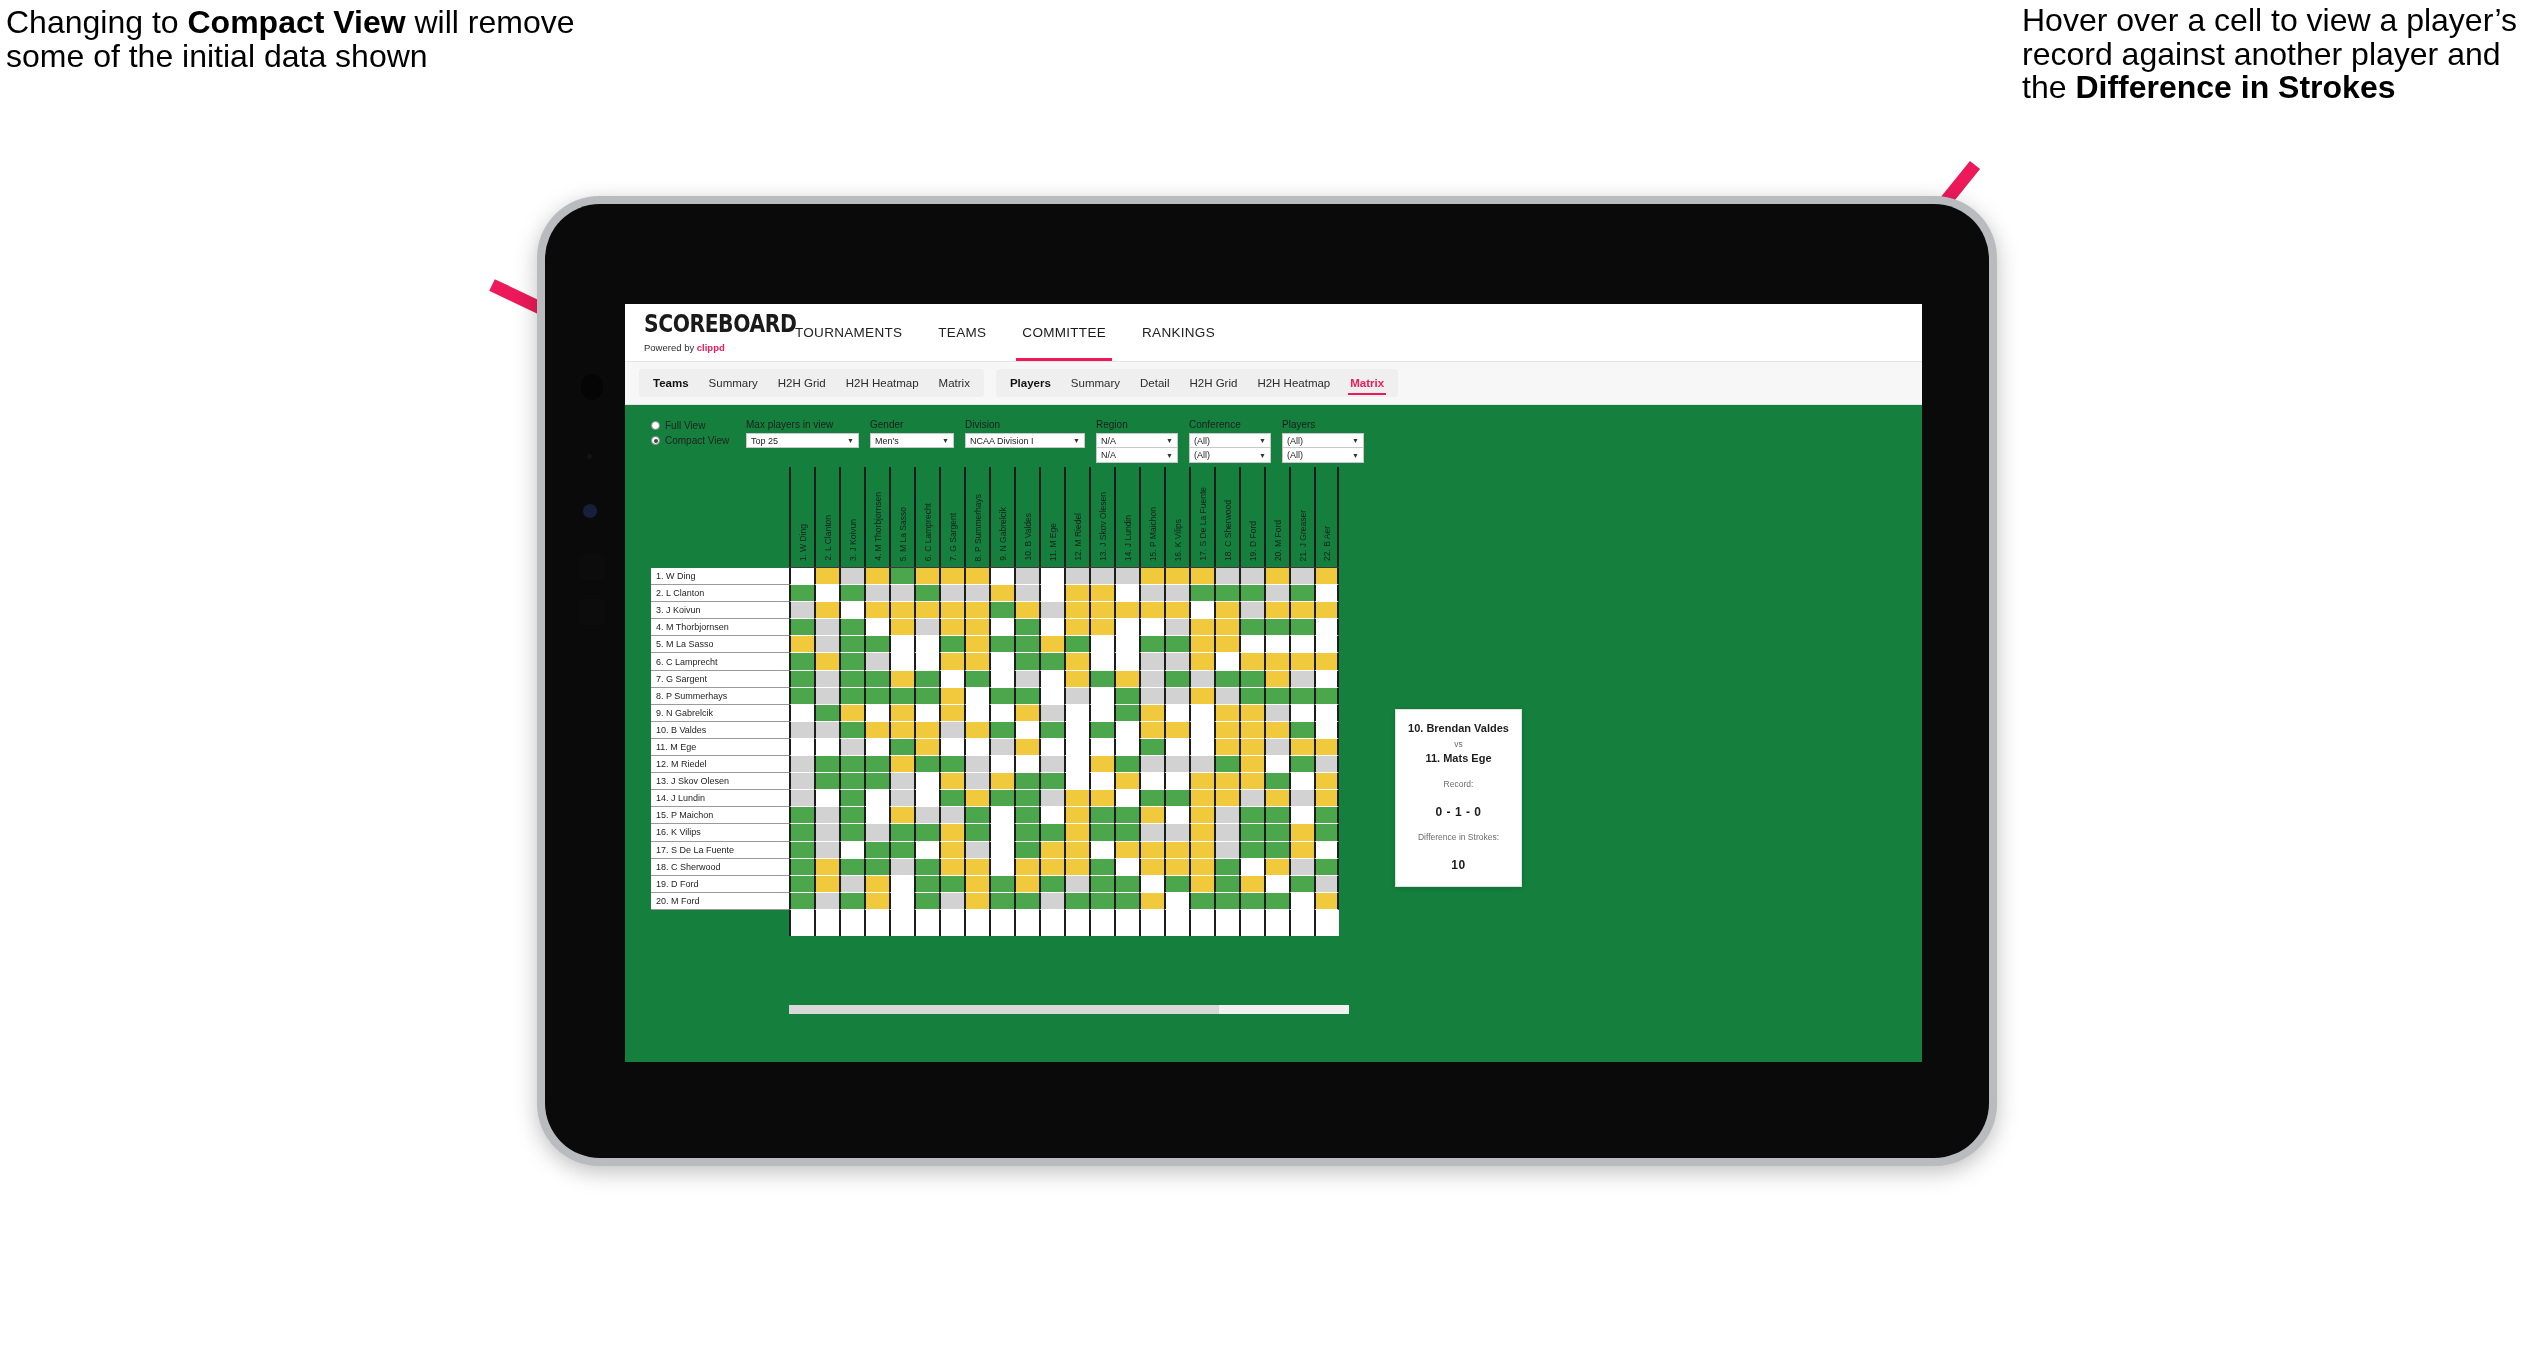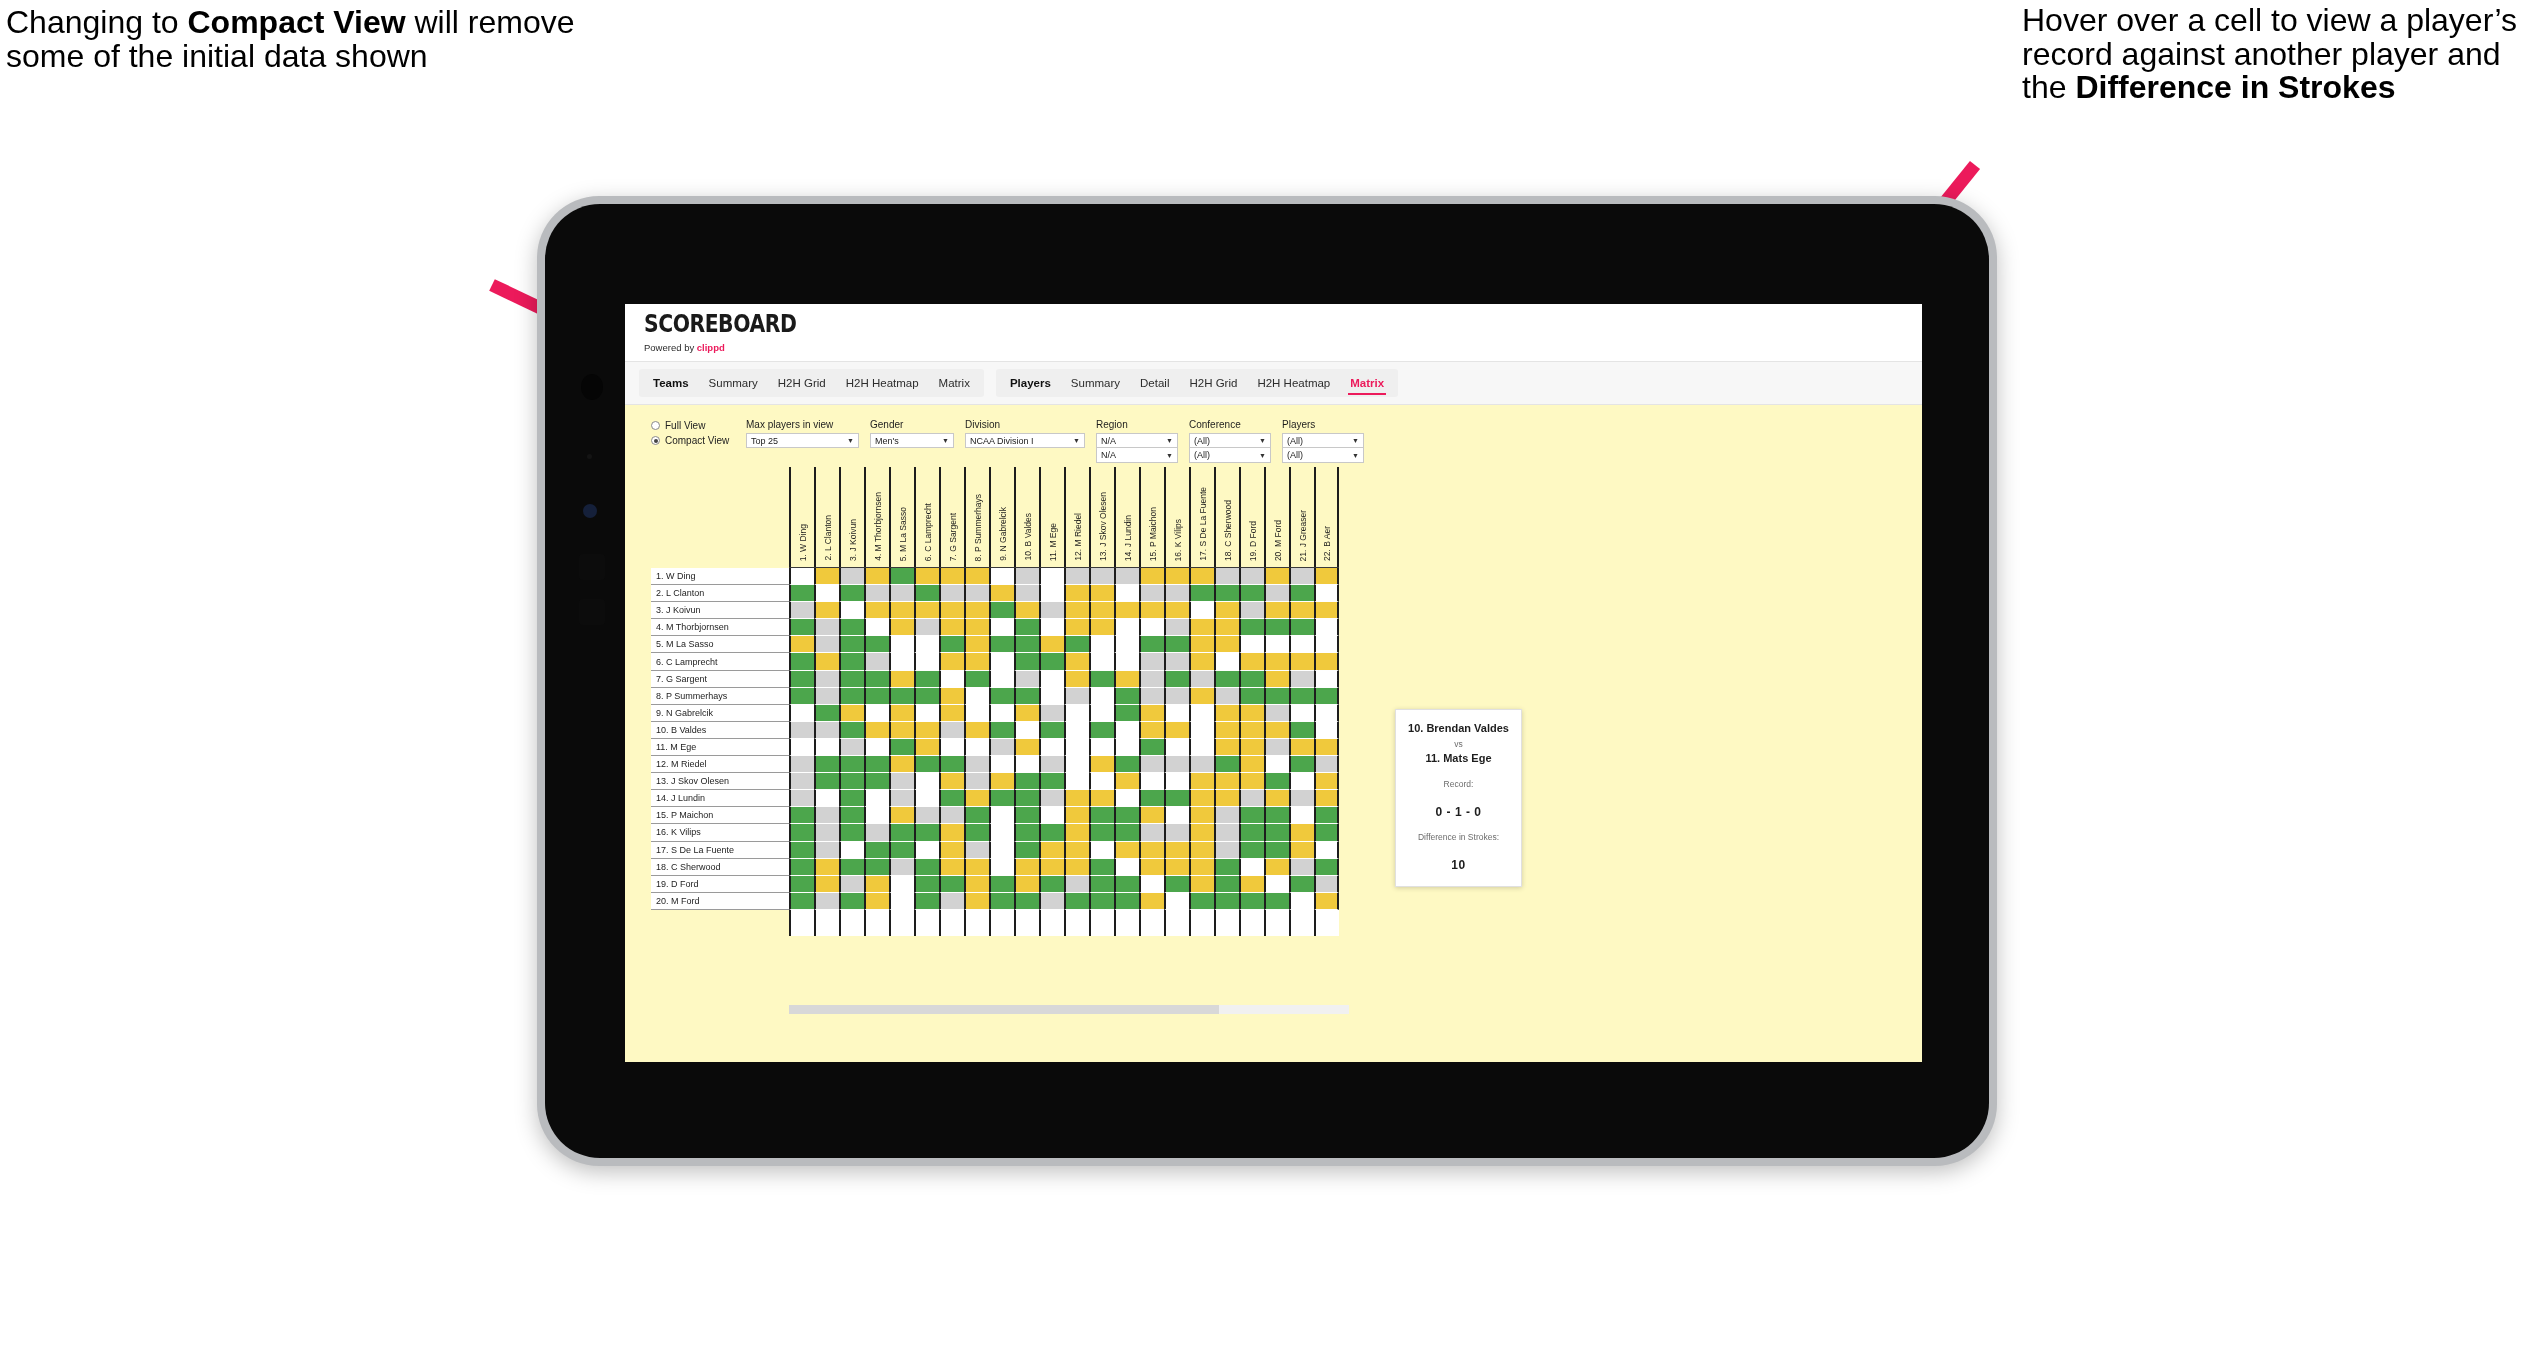--- a/index.html
+++ b/index.html
@@ -59,21 +59,21 @@
 
   #subbar{height:42px;background:#f7f7f7;display:flex;align-items:center;padding-left:14px;border-bottom:1px solid #e4e4e4;}
   .subgroup{display:flex;align-items:center;background:#efefef;border-radius:3px;height:28px;padding:0 4px;}
   .subgroup + .subgroup{margin-left:12px;}
   .sub-item{font-size:11.5px;color:#2c2c2c;padding:0 10px;line-height:28px;position:relative;cursor:pointer;}
   .sub-item.head{font-weight:bold;color:#111;}
   .sub-item.active{color:#ec1a5b;font-weight:bold;}
   .sub-item.active:after{content:"";position:absolute;left:8px;right:8px;bottom:2px;height:2px;background:#ec1a5b;}
 
   
-  #viz{position:relative;background:#fef9c3;height:659px;}
+  #viz{position:relative;background:#15803d;height:659px;}
   #filters{position:absolute;left:26px;top:14px;right:14px;display:flex;align-items:flex-start;}
   .radios{width:95px;padding-top:1px;}
   .radio-row{display:flex;align-items:center;margin-bottom:4px;cursor:pointer;}
   .radio{
     width:9px;height:9px;border-radius:50%;border:1px solid #8a8a8a;background:#fff;
     margin-right:5px;box-sizing:border-box;position:relative;flex:0 0 auto;
   }
   .radio.on:after{content:"";position:absolute;left:1.5px;top:1.5px;width:4px;height:4px;border-radius:50%;background:#444;}
   .radio-label{font-size:10px;color:#222;}
   .fgroup{margin-right:11px;}
@@ -163,20 +163,26 @@
     <div class="tdot" style="left:38px;top:300px;width:14px;height:14px;background:#15203a;"></div>
     <div class="tbtn" style="left:34px;top:350px;width:26px;height:26px;"></div>
     <div class="tbtn" style="left:34px;top:395px;width:26px;height:26px;"></div>
 
     <div id="screen">
 
       <div id="appbar">
         <div id="logo-wrap">
           <div id="logo-text">SCOREBOARD</div>
           <div id="logo-sub"><span style="color:#2b2b2b;font-weight:normal;">Powered by </span><span>clippd</span></div>
+        </div>
+        <div class="topnav">
+          <div class="topnav-item">TOURNAMENTS</div>
+          <div class="topnav-item">TEAMS</div>
+          <div class="topnav-item active">COMMITTEE</div>
+          <div class="topnav-item">RANKINGS</div>
         </div>
       </div>
 
       <div id="subbar">
         <div class="subgroup">
           <div class="sub-item head">Teams</div>
           <div class="sub-item">Summary</div>
           <div class="sub-item">H2H Grid</div>
           <div class="sub-item">H2H Heatmap</div>
           <div class="sub-item">Matrix</div>

